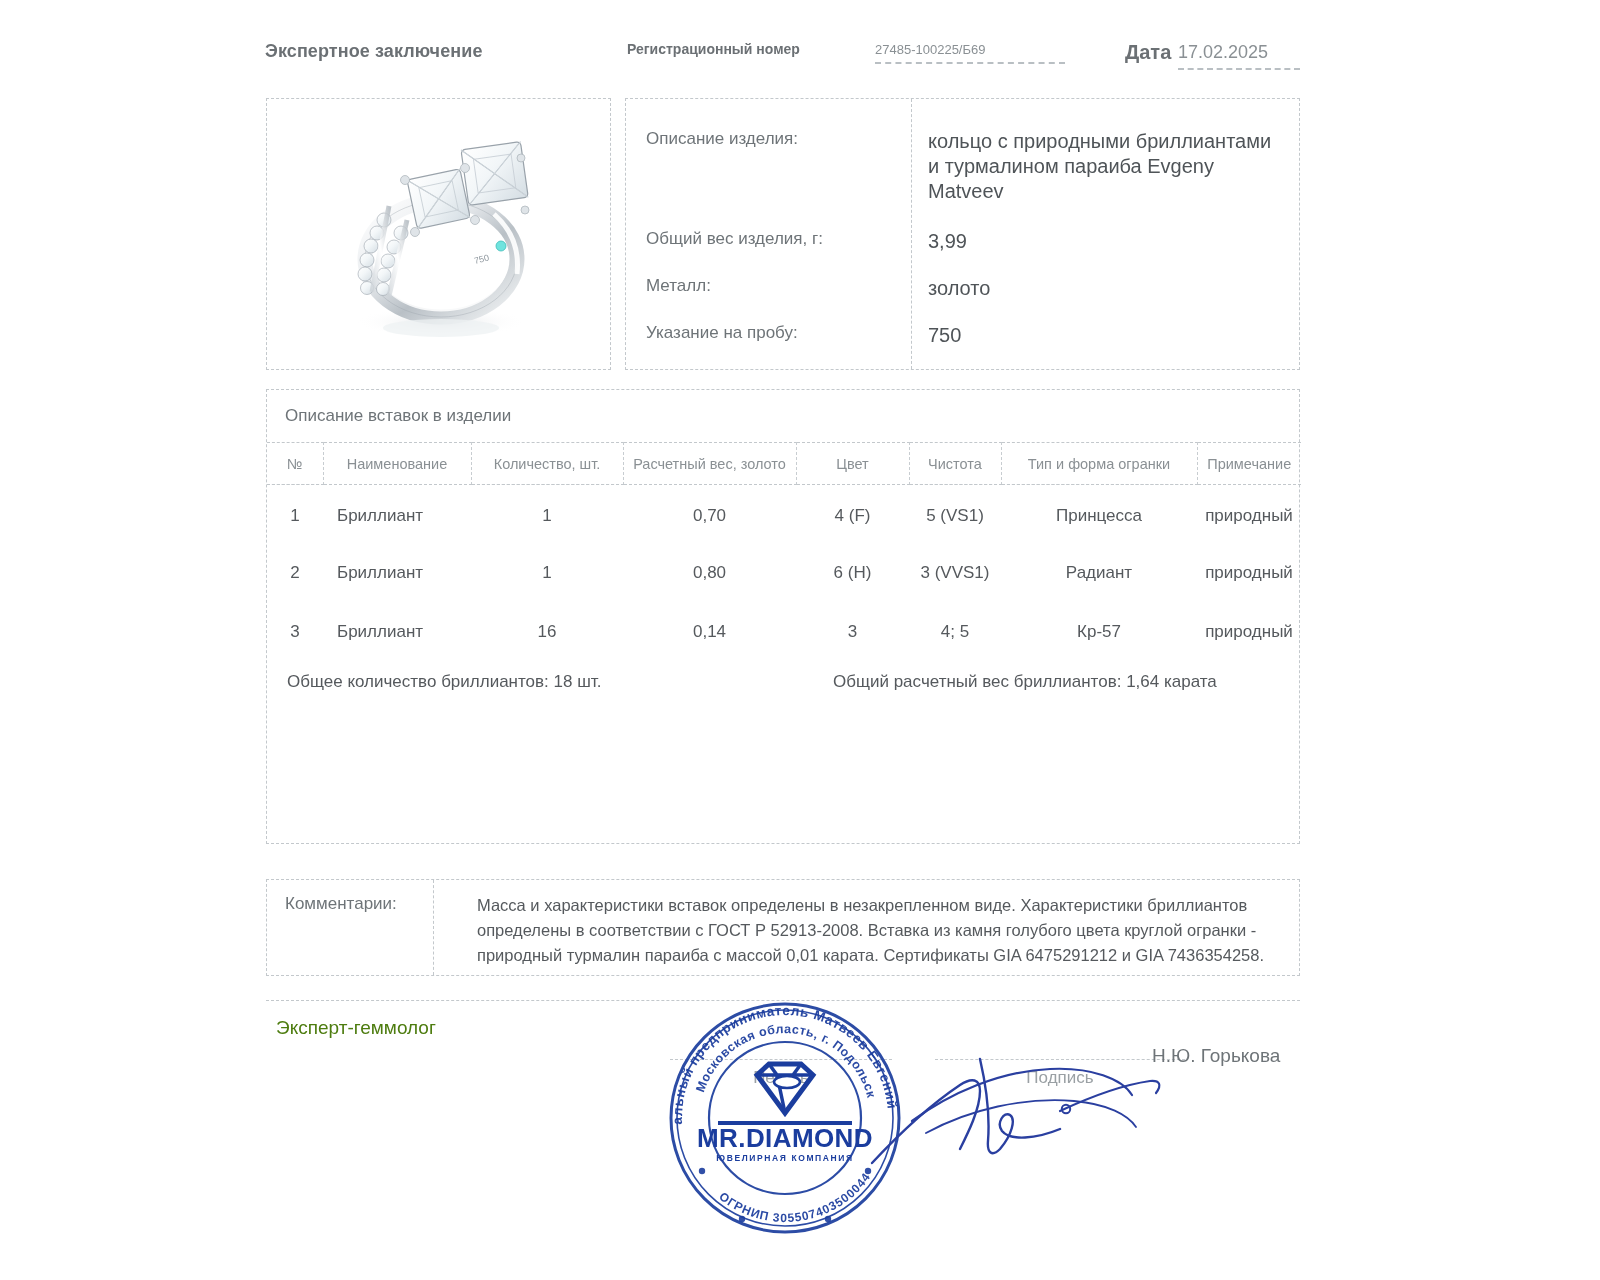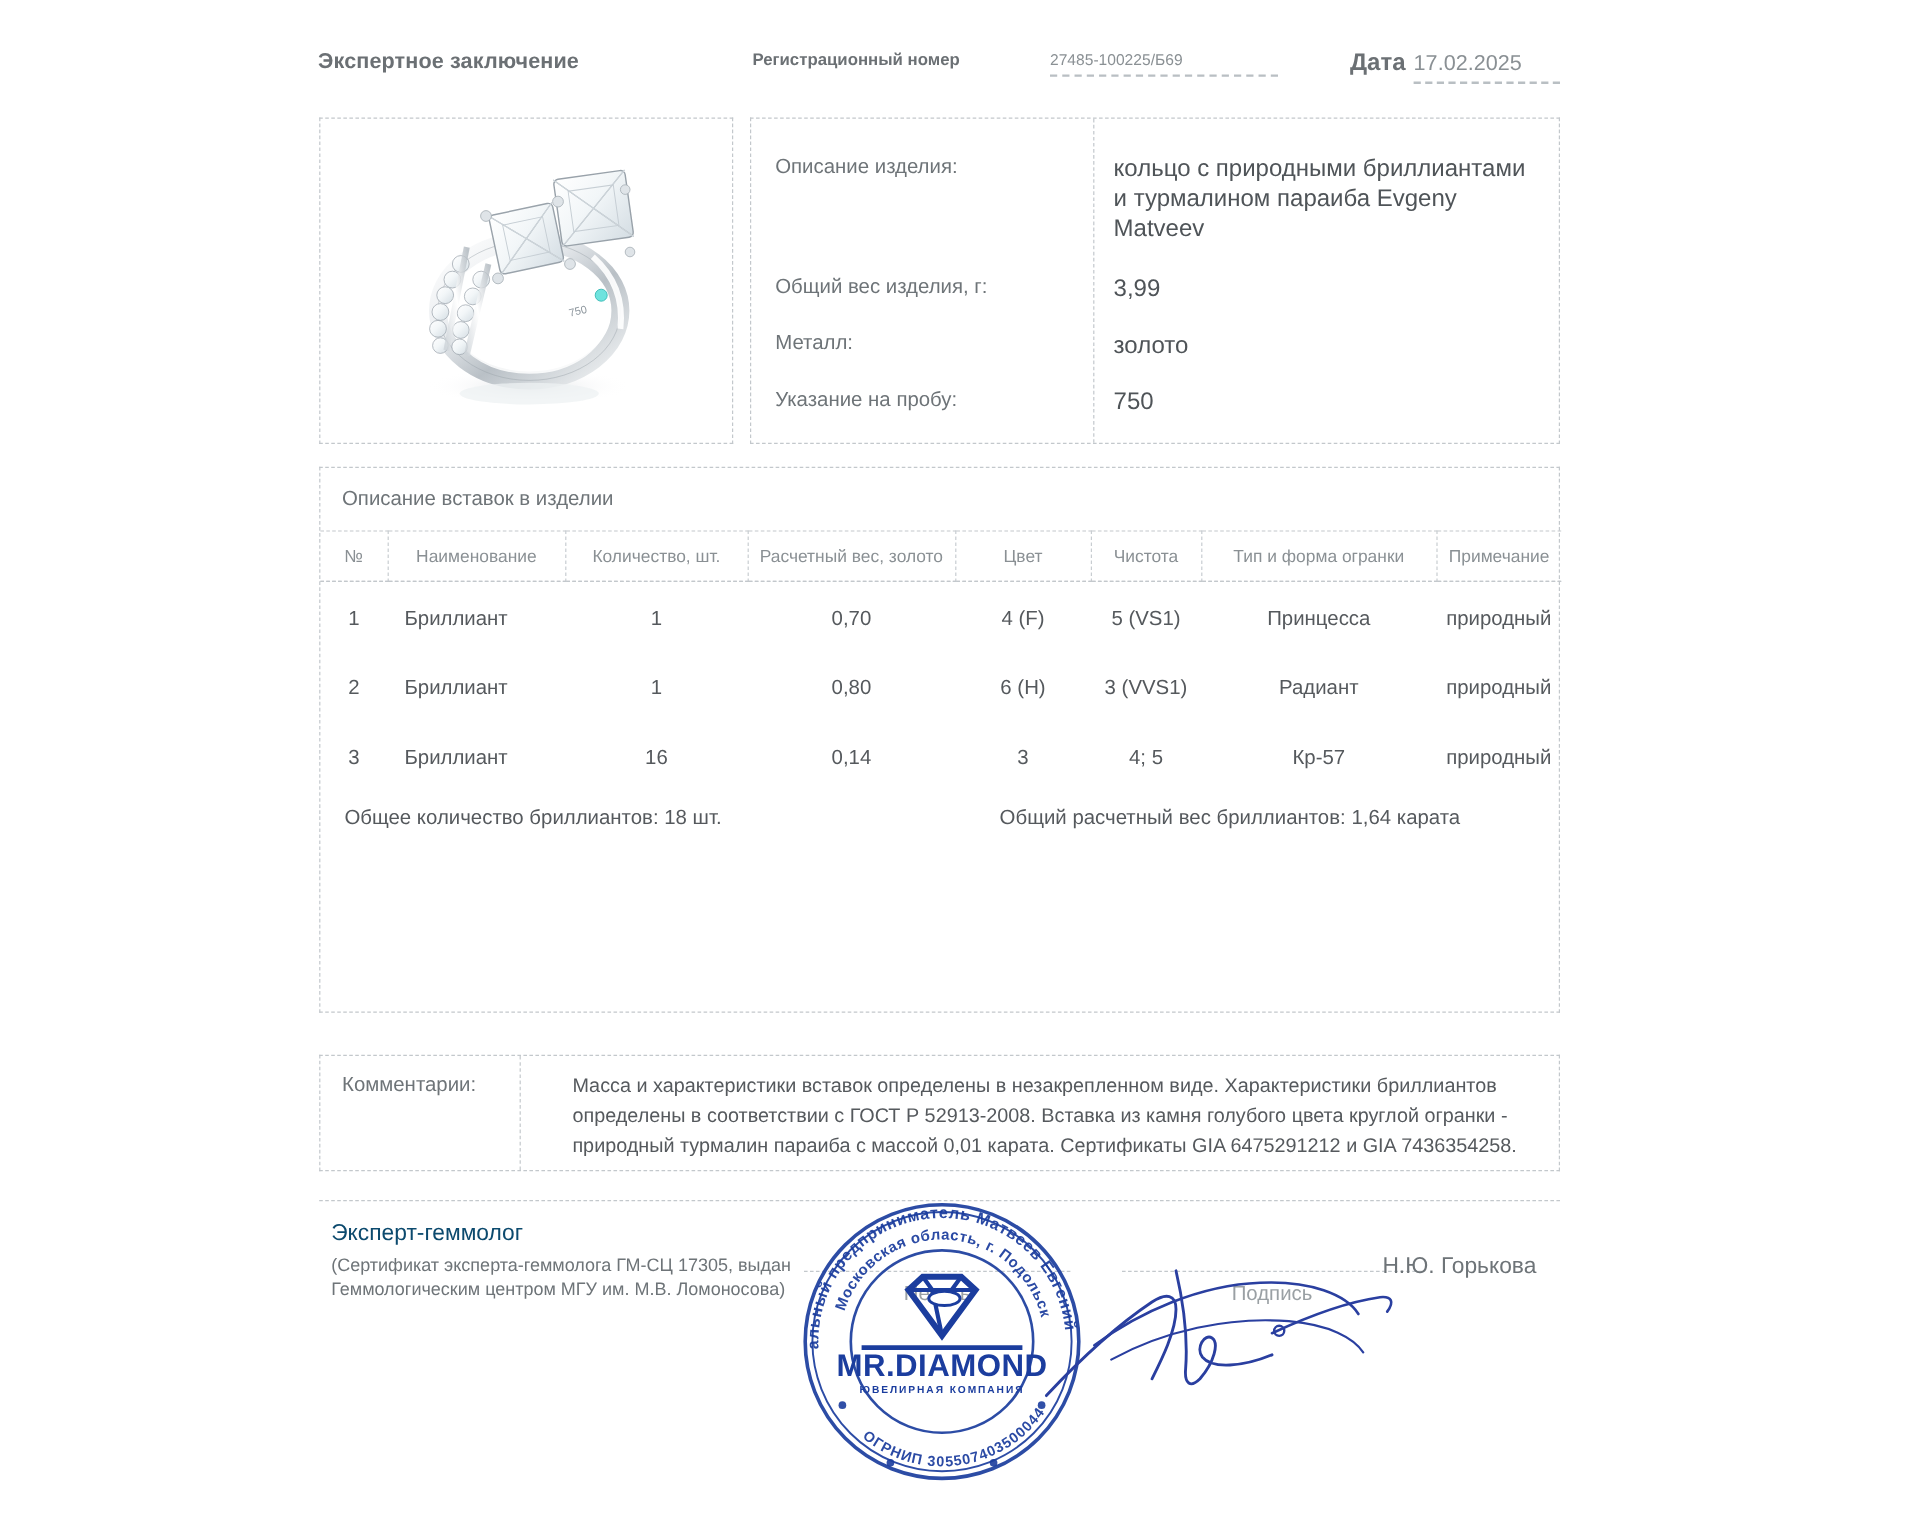--- a/index.html
+++ b/index.html
@@ -129,21 +129,21 @@
   }
 
   
   .footer { position: absolute; left: 0; top: 995px; width: 1600px; height: 285px; }
   .footer-rule {
     position: absolute; left: 266px; top: 5px; width: 1034px; height: 0;
     border-top: 1px dashed #c3c8cc;
   }
   .expert-title {
     position: absolute; left: 276px; top: 22px;
-    font-size: 19px; color: #0c4a6e;
+    font-size: 19px; color: #4d7c0f;
   }
   .expert-sub {
     position: absolute; left: 276px; top: 50px; width: 420px;
     font-size: 15px; line-height: 20px; color: #6e7478;
   }
 
   .stamp-slot {
     position: absolute; left: 670px; top: 64px; width: 222px; height: 28px;
     border-top: 1px dashed #c3c8cc;
   }
@@ -360,21 +360,20 @@
   <div class="comments-box">
     <div class="comments-divider"></div>
     <div class="comments-label">Комментарии:</div>
     <div class="comments-text">Масса и характеристики вставок определены в незакрепленном виде. Характеристики бриллиантов определены в соответствии с ГОСТ Р 52913-2008. Вставка из камня голубого цвета круглой огранки - природный турмалин параиба с массой 0,01 карата. Сертификаты GIA 6475291212 и GIA 7436354258.</div>
   </div>
 
   <div class="footer">
     <div class="footer-rule"></div>
 
     <div class="expert-title">Эксперт-геммолог</div>
-    <div class="expert-sub">(Сертификат эксперта-геммолога ГМ-СЦ 17305, выдан Геммологическим центром МГУ им. М.В. Ломоносова)</div>
 
     <div class="stamp-slot">
       <div class="slot-label">Печать</div>
     </div>
 
     <div class="sign-slot">
       <div class="slot-label">Подпись</div>
     </div>
 
     <div class="signer-name">Н.Ю. Горькова</div>

